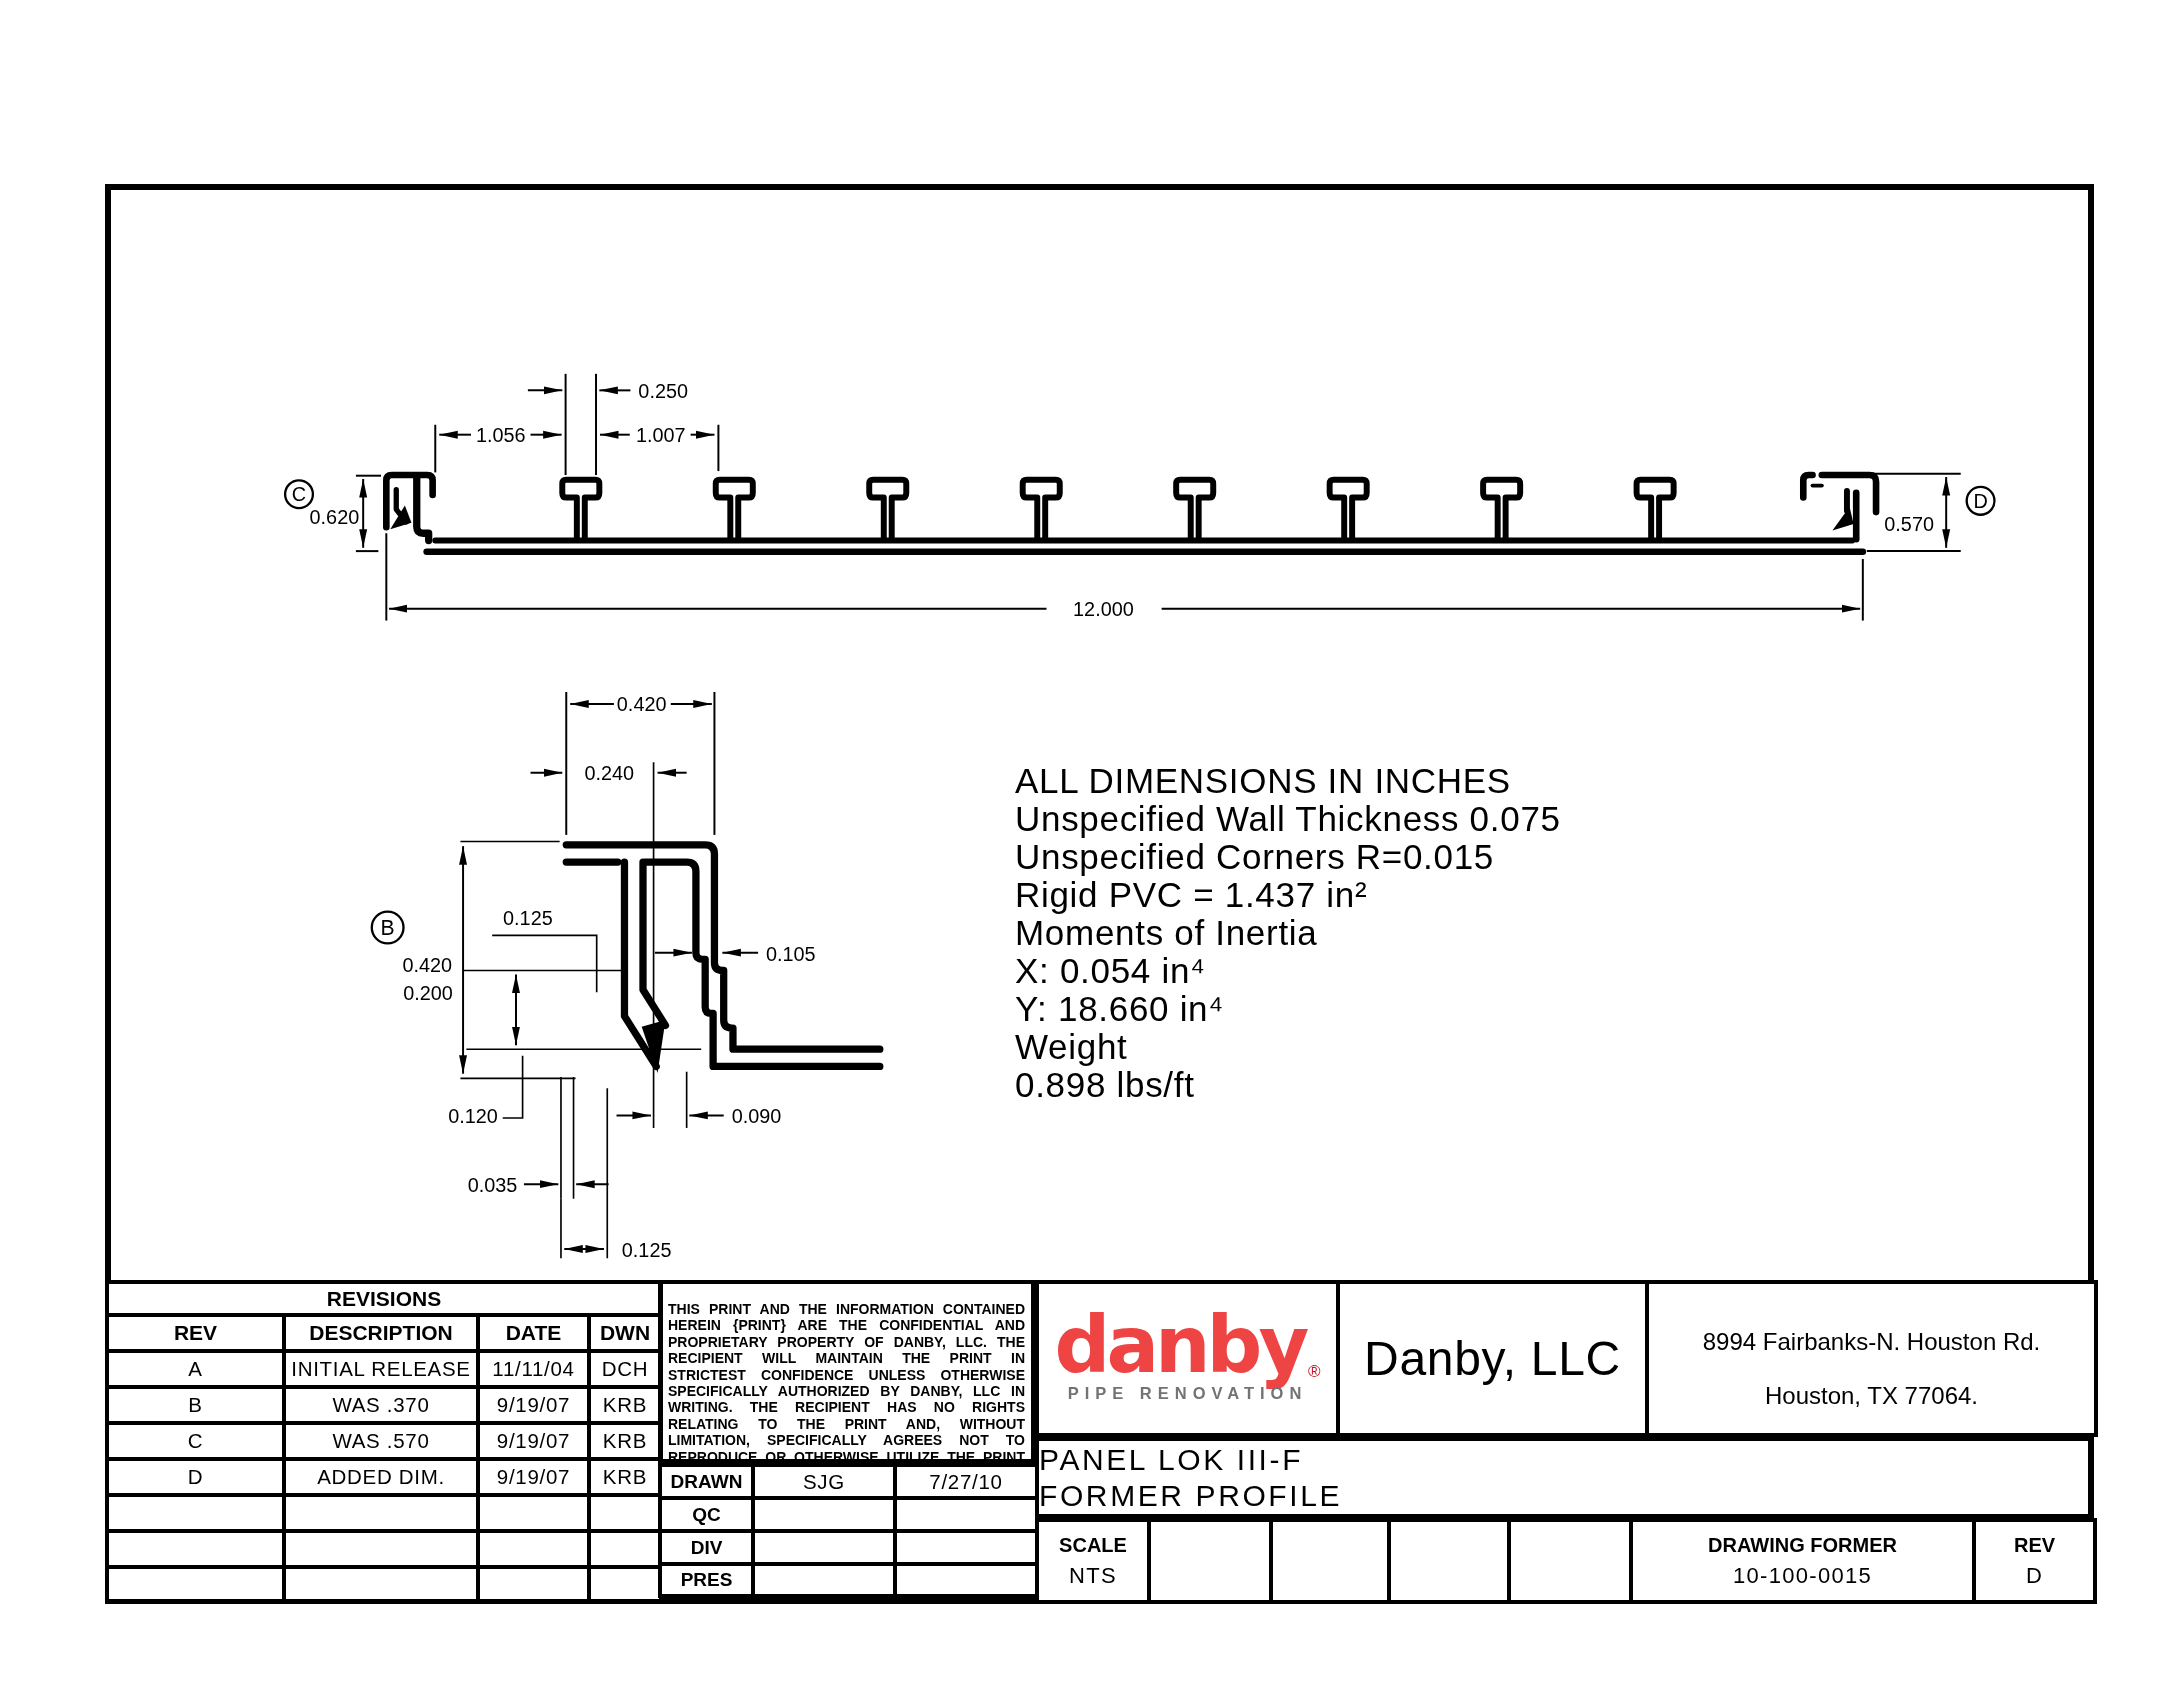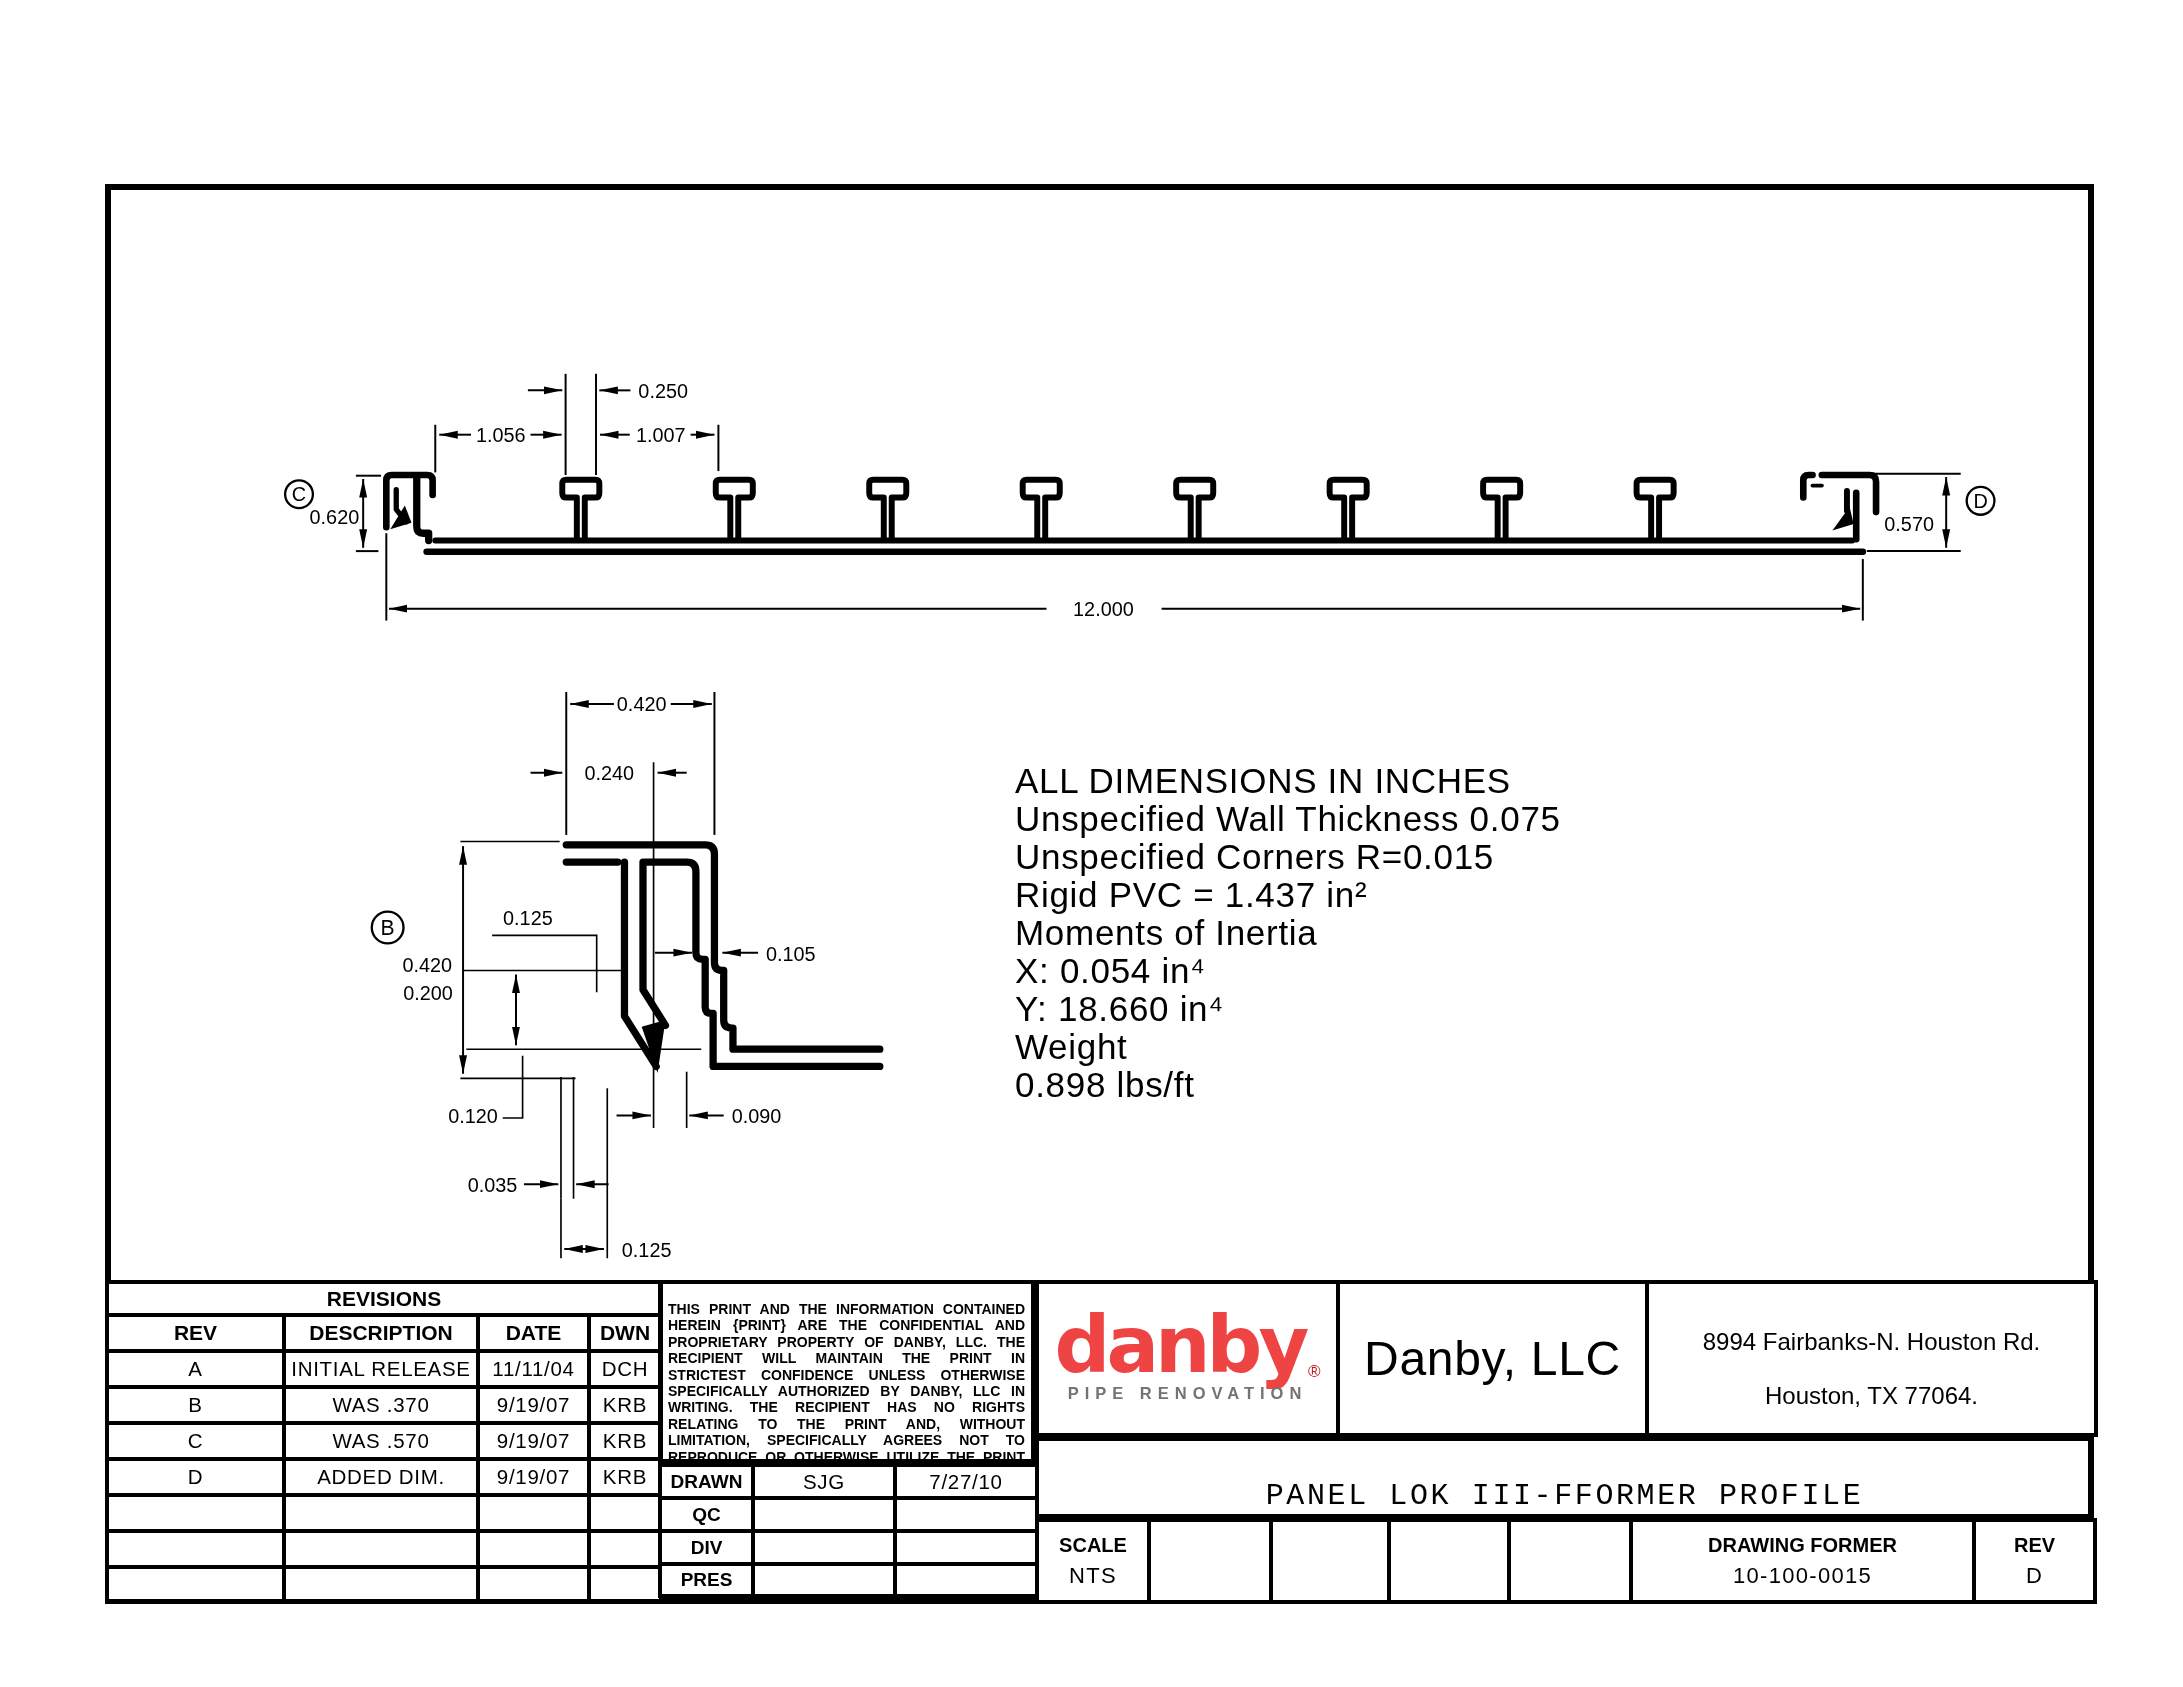--- a/index.html
+++ b/index.html
@@ -13,21 +13,21 @@
 
   table.tb{border-collapse:collapse;table-layout:fixed;position:absolute;background:#fff;}
   table.tb td{border:4.6px solid #000;padding:0;text-align:center;vertical-align:middle;overflow:hidden;}
   .hdr{font-weight:bold;font-size:21px;}
   .val{font-weight:normal;font-size:20.5px;letter-spacing:0.7px;}
 
   .conf{position:absolute;left:658px;top:1280px;width:377px;height:183px;border:4.6px solid #000;box-sizing:border-box;
         font-size:14px;line-height:16.4px;font-weight:bold;text-align:justify;padding:17px 6px 0 6px;letter-spacing:0px;}
 
   .titlecell{position:absolute;left:1035px;top:1437px;width:1059px;height:81px;border:4.6px solid #000;box-sizing:border-box;
-        display:flex;flex-direction:row;align-items:flex-end;justify-content:center;font-family:Liberation Mono, monospace;}
+        display:flex;flex-direction:column;align-items:flex-start;justify-content:center;}
   .titlecell div{font-size:30px;letter-spacing:2.6px;line-height:36px;}
 
   .logo-wrap{display:flex;flex-direction:column;align-items:center;justify-content:center;}
   .logo-row{display:flex;align-items:flex-end;}
   .logo-script{font-family:"DejaVu Sans",sans-serif;font-weight:bold;font-size:78px;line-height:0.82;color:#ef4444;letter-spacing:-4px;}
   .logo-reg{font-size:17px;color:#c01528;margin-left:2.6px;transform:translateY(4px);}
   .logo-tagline{font-size:16.5px;font-weight:bold;letter-spacing:6px;margin-top:6.6px;color:#737373;}
   .companyname{font-size:48px;letter-spacing:0.7px;}
   .addr{font-size:24px;line-height:34px;font-weight:normal;margin-top:20px;}
   .two-line-cell .lab{font-weight:bold;font-size:20px;line-height:29px;}

